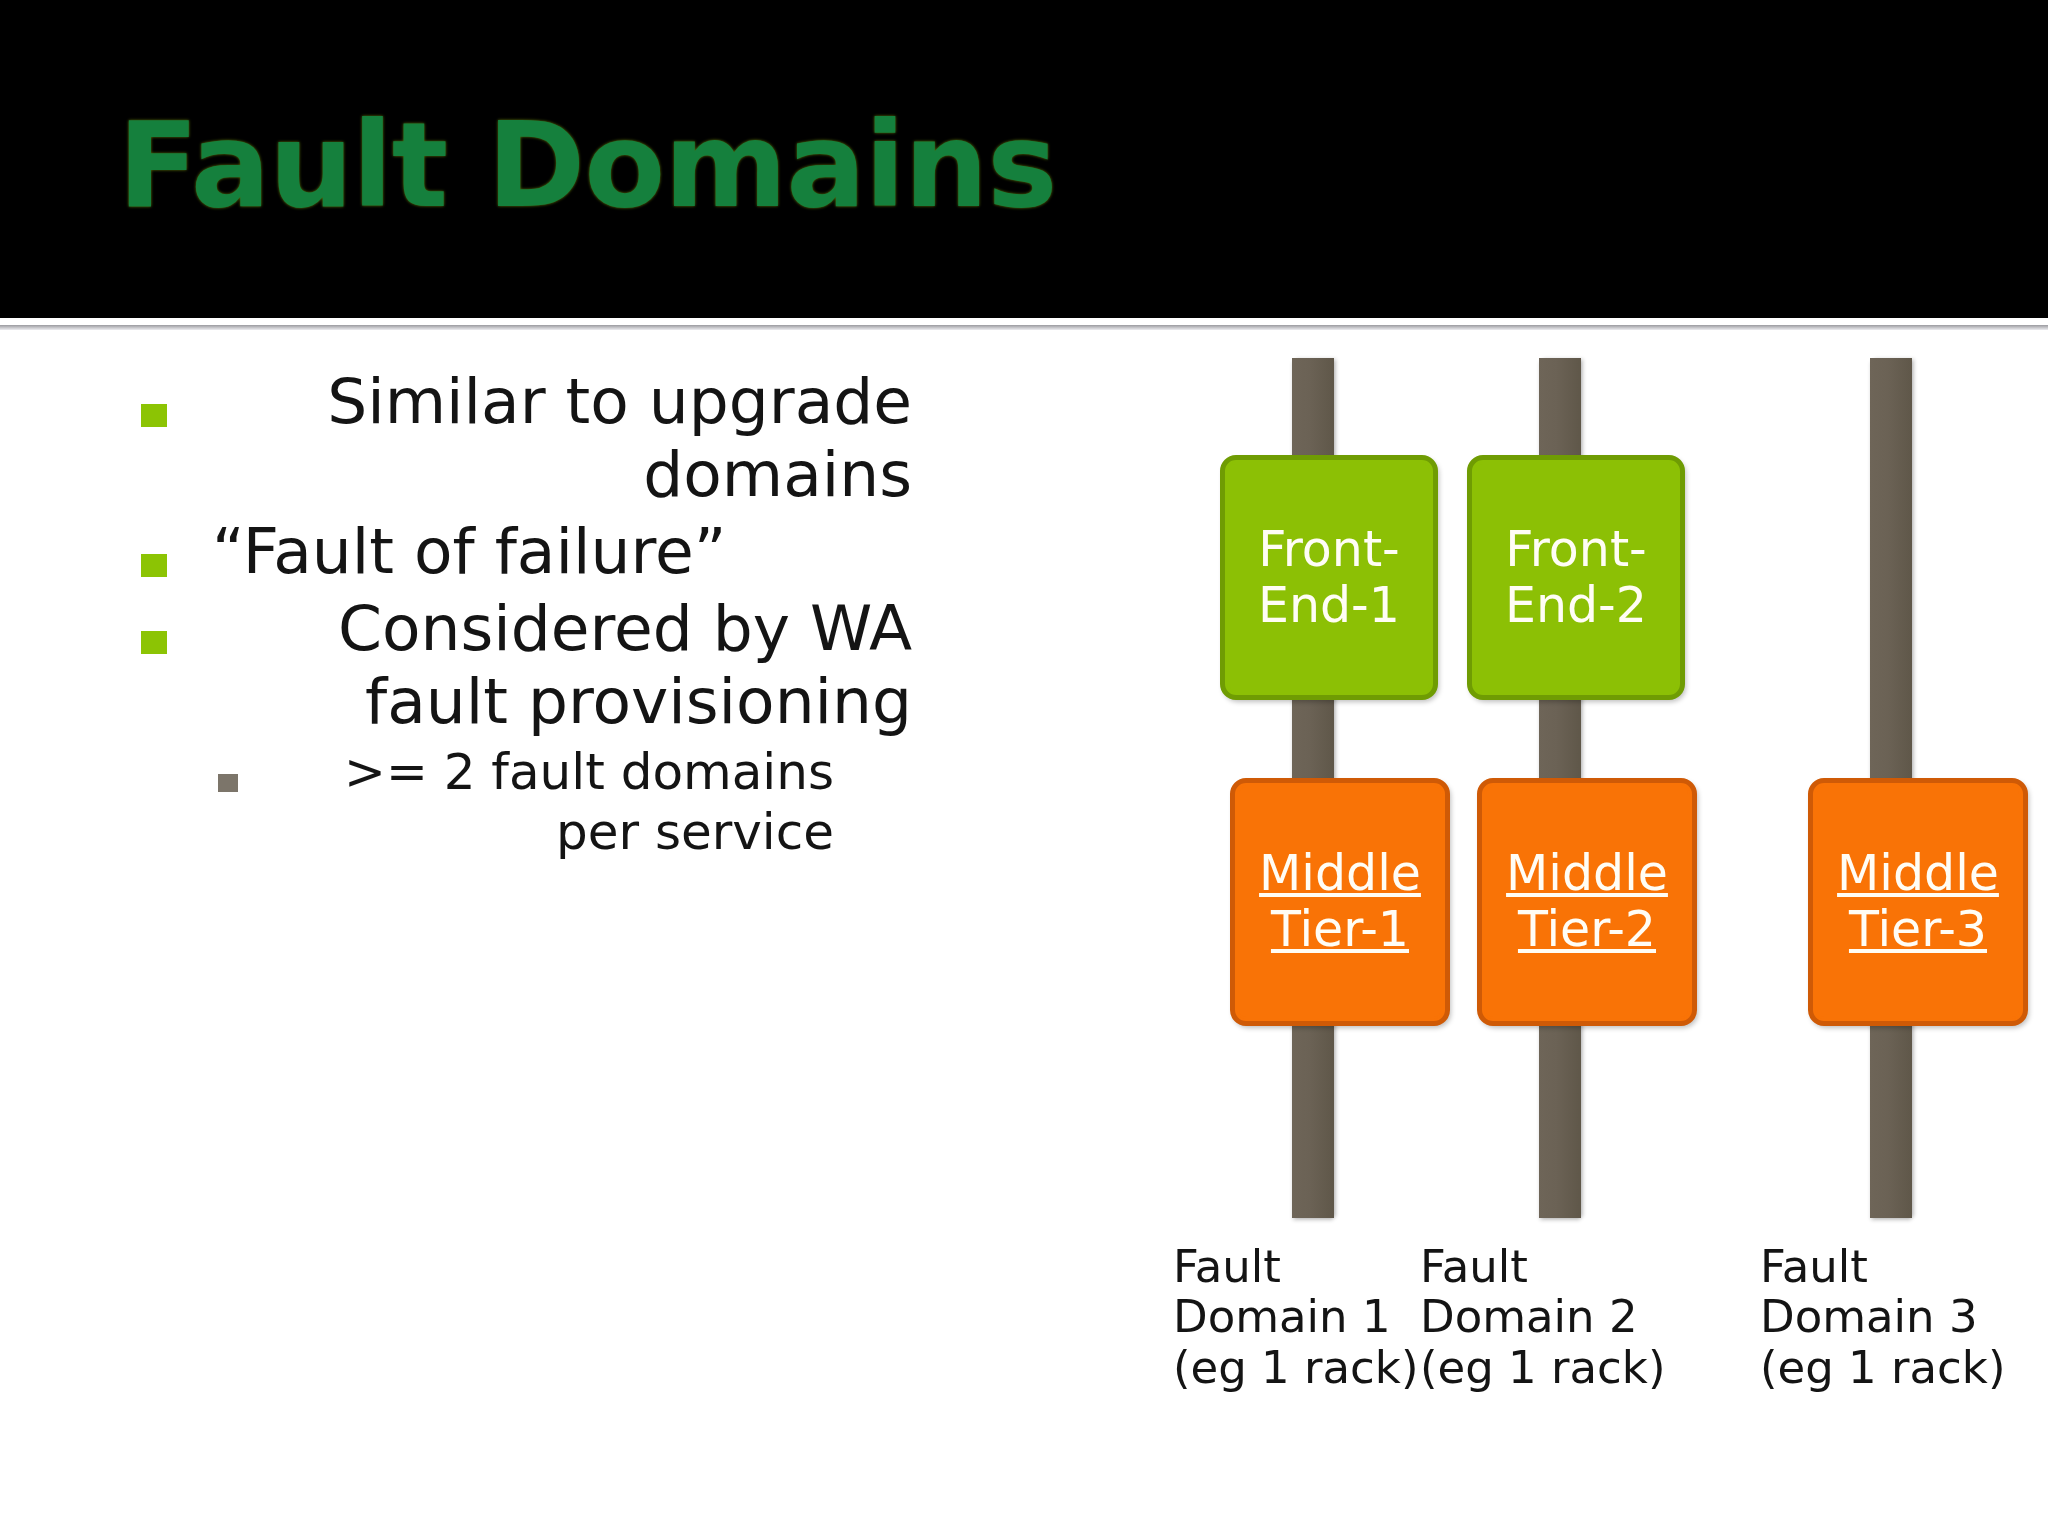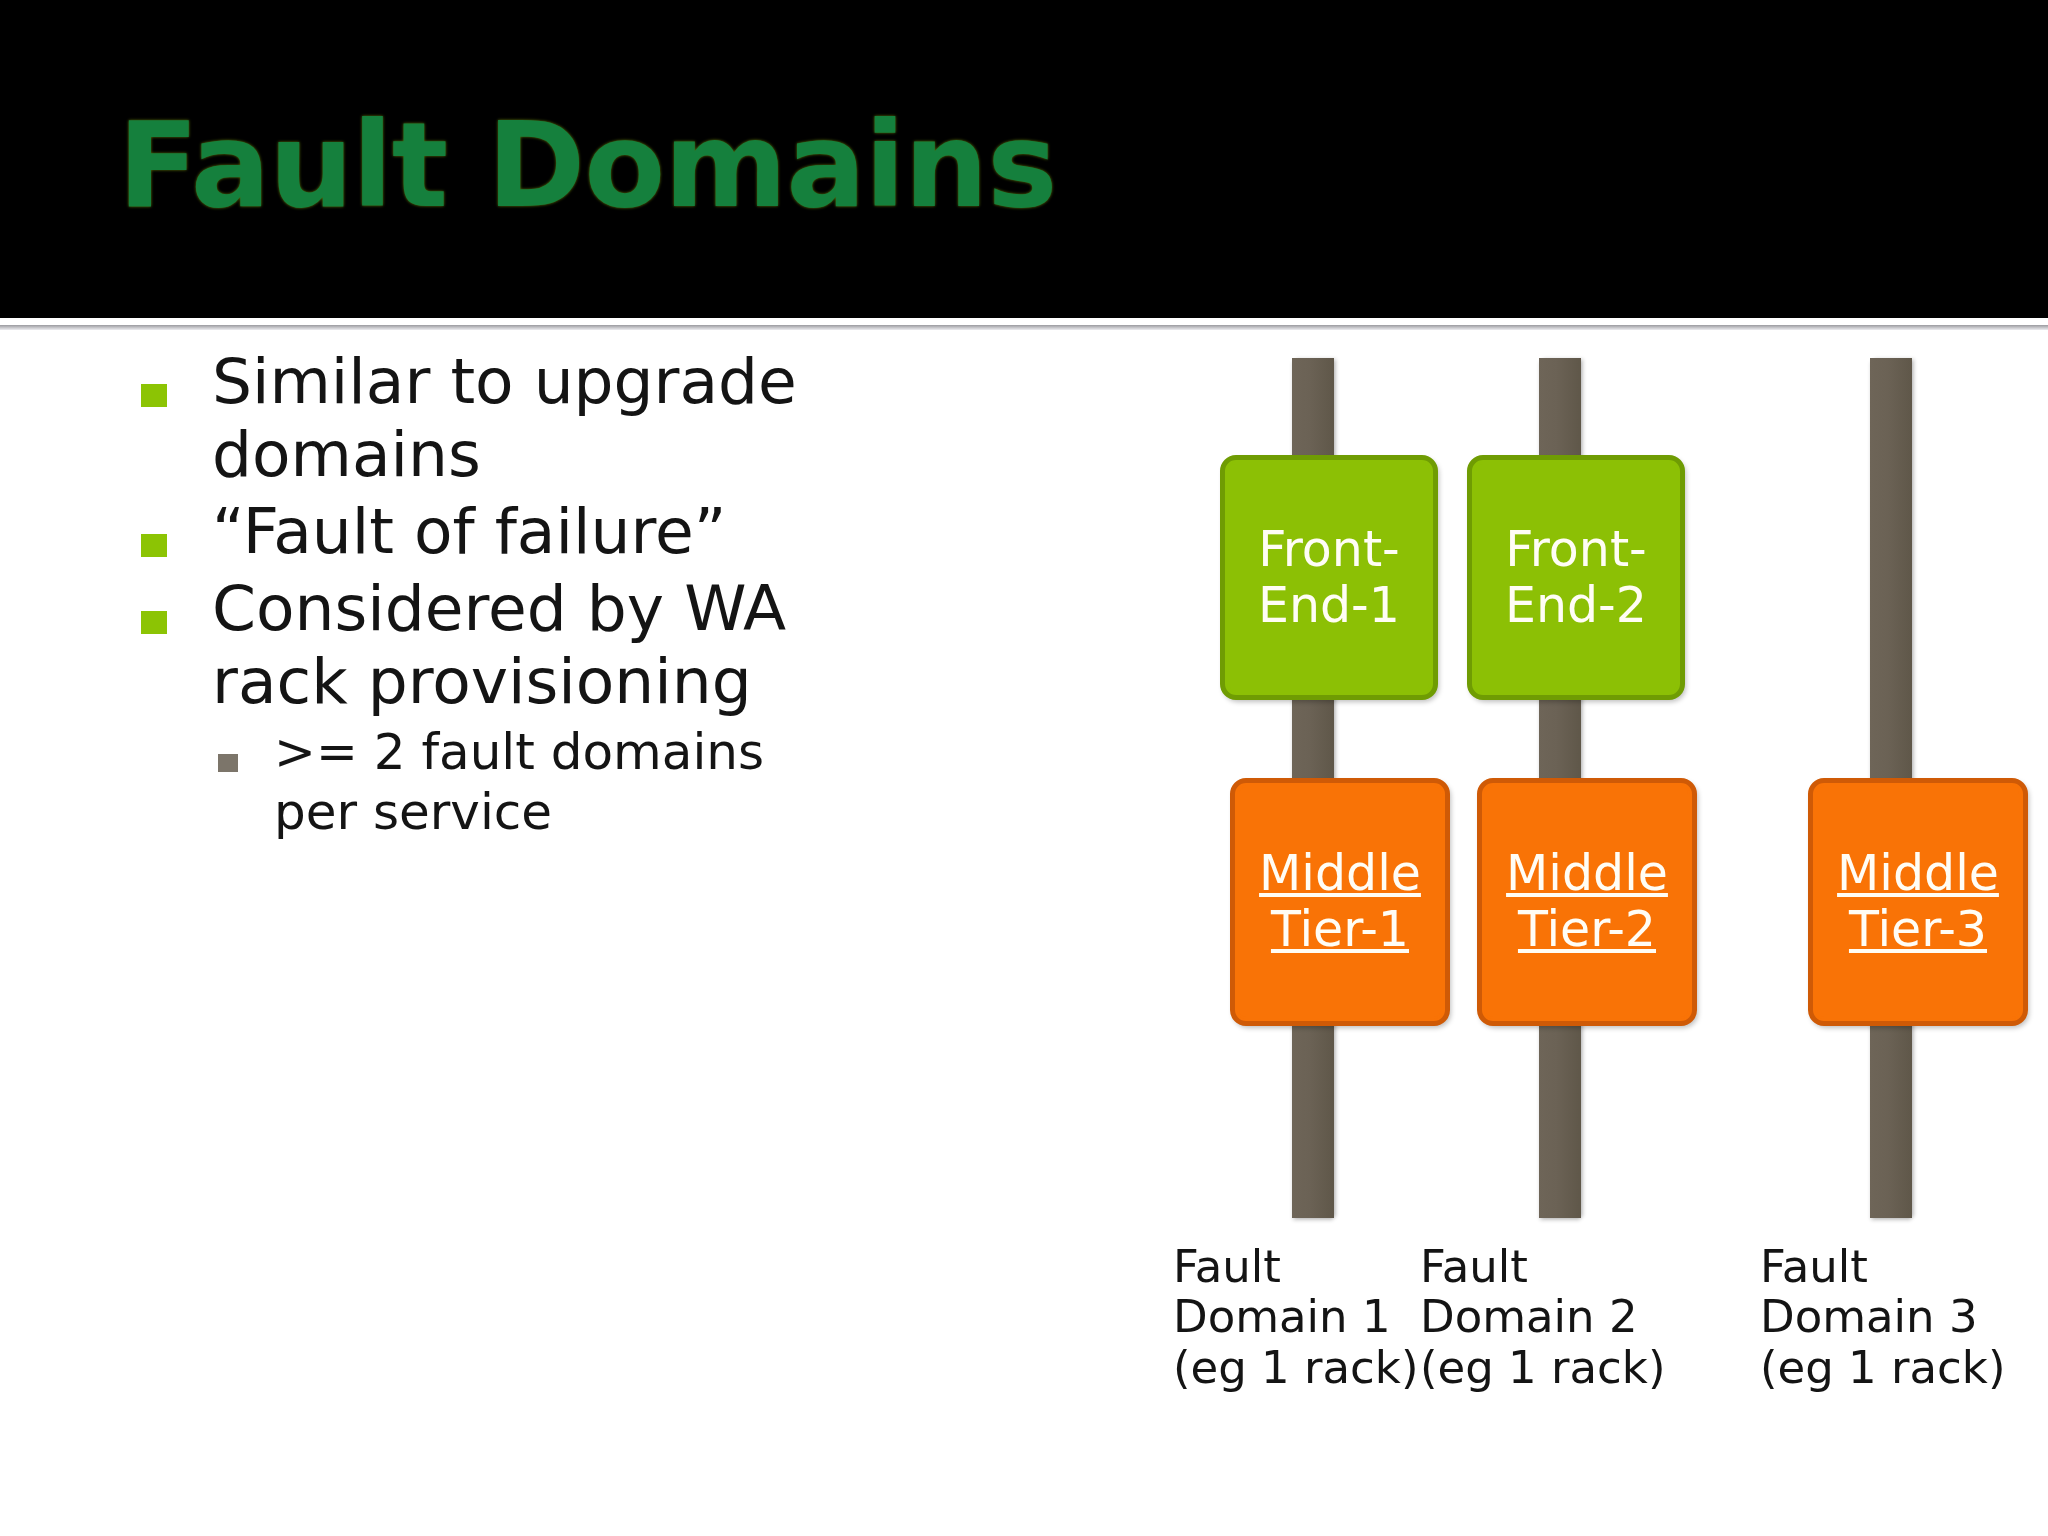--- a/index.html
+++ b/index.html
@@ -50,22 +50,23 @@
     top: 325px;
     width: 2048px;
     height: 5px;
     background: linear-gradient(to bottom, #9a9a9f 0%, #c8c8cc 55%, #ececf0 100%);
   }
 
   
   .bullets {
     position: absolute;
     left: 0;
-    top: 345px;
+    top: 365px;
     width: 1100px;
+    text-align: right;
   }
   .bullet-row {
     position: relative;
     display: flex;
     align-items: flex-start;
   }
   .bullet-row.level1 {
     padding-left: 141px;
     margin-bottom: 4px;
   }
@@ -180,21 +181,21 @@
       <span class="bullet-text lvl1">Similar to upgrade domains</span>
     </div>
 
     <div class="bullet-row level1">
       <span class="marker lvl1"></span>
       <span class="bullet-text lvl1">“Fault of failure”</span>
     </div>
 
     <div class="bullet-row level1">
       <span class="marker lvl1"></span>
-      <span class="bullet-text lvl1">Considered by WA rack provisioning</span>
+      <span class="bullet-text lvl1">Considered by WA fault provisioning</span>
     </div>
 
     <div class="bullet-row level2">
       <span class="marker lvl2"></span>
       <span class="bullet-text lvl2">&gt;= 2 fault domains per service</span>
     </div>
 
   </div>
 
   <div class="diagram">

